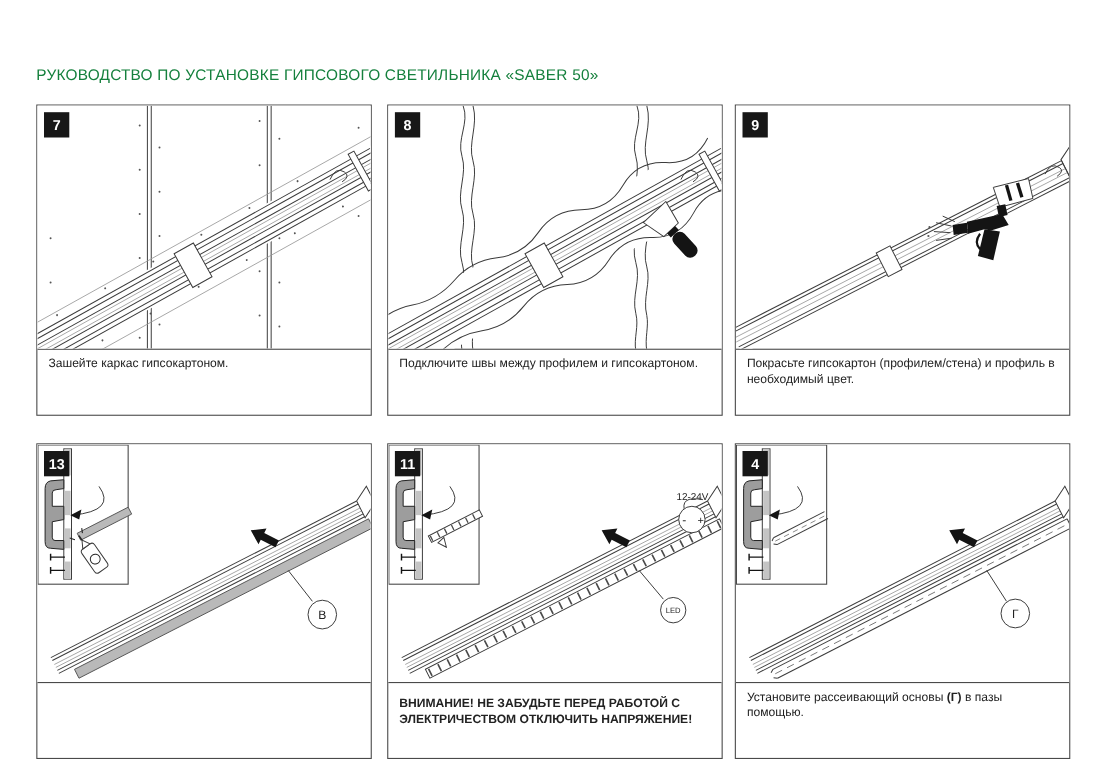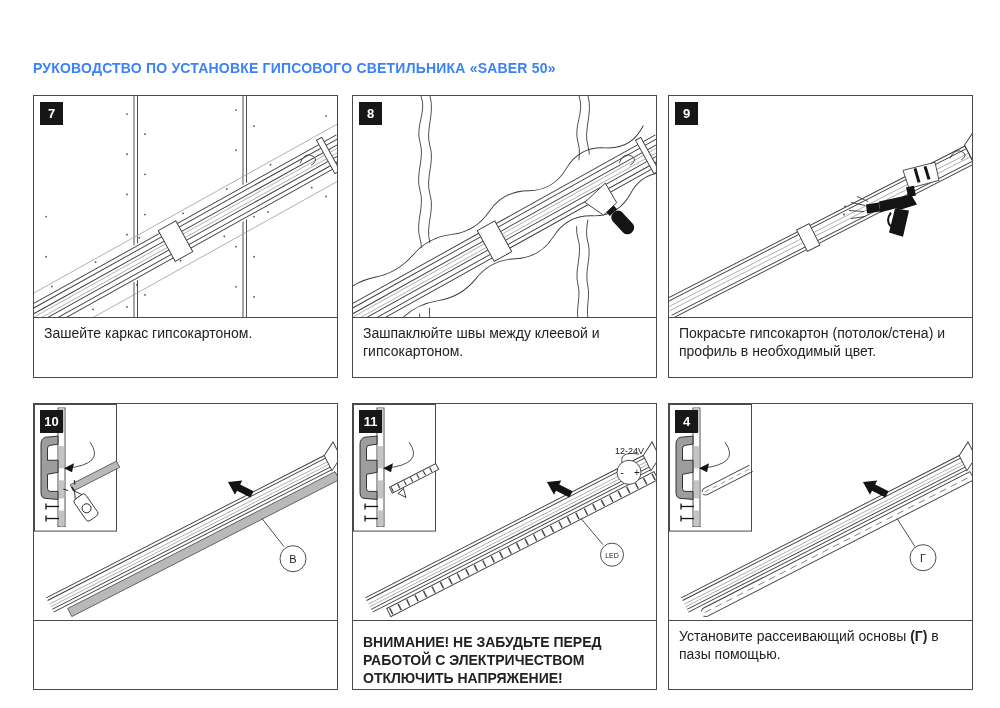--- a/index.html
+++ b/index.html
@@ -1,28 +1,28 @@
 <!DOCTYPE html>
 <html><head>
 <meta charset="utf-8">
 <style>
   html,body{margin:0;padding:0;background:#ffffff;}
   #page{position:relative;width:1000px;height:708px;background:#ffffff;overflow:hidden;
         font-family:"Liberation Sans","DejaVu Sans",sans-serif;color:#1d1d1d;}
-  #doc-title{position:absolute;left:33px;top:60px;width:820px;font-size:14px;font-weight:bold;
-             letter-spacing:.2px;color:#3b82f6;}
+  #doc-title{position:absolute;left:33px;top:60px;width:820px;font-size:14px;font-weight:normal;
+             letter-spacing:.2px;color:#15803d;}
   .panel{position:absolute;width:305px;border:1px solid #4a4a4a;background:#fff;box-sizing:border-box;
          display:flex;flex-direction:column;}
   .art{position:relative;flex:0 0 auto;border-bottom:1px solid #4a4a4a;overflow:hidden;background:#fff;}
   .art-r1{height:221px;}
   .art-r2{height:216px;}
   .art svg{display:block;width:100%;height:100%;}
   .badge{position:absolute;left:6px;top:6px;width:23px;height:23px;background:#171717;color:#fff;
          display:flex;align-items:center;justify-content:center;font-size:13px;font-weight:bold;}
-  .caption{flex:1 1 auto;padding:7px 10px 4px 10px;font-size:14px;line-height:1.27;color:#222;}
+  .caption{flex:1 1 auto;padding:7px 10px 4px 10px;font-size:11px;line-height:1.27;color:#222;}
   .caption p{margin:0;}
   .caption .warn{margin-top:6px;font-weight:bold;}
   .ln{stroke:#3b3b3b;stroke-width:0.9;fill:none;}
   .lt{stroke:#9a9a9a;stroke-width:0.7;fill:none;}
   .wh{fill:#ffffff;stroke:none;}
   .whs{fill:#ffffff;stroke:#3b3b3b;stroke-width:0.9;}
   .blk{fill:#141414;stroke:none;}
   .gry{fill:#b9b9b9;stroke:#555;stroke-width:0.8;}
   .dot{fill:#555;stroke:none;}
   svg text{font-family:"Liberation Sans","DejaVu Sans",sans-serif;fill:#222;}
@@ -137,21 +137,21 @@
           <polygon class="whs" points="-14,-16 14,-16 9,6 -9,6"></polygon>
           <rect class="blk" x="-5" y="6" width="10" height="5"></rect>
           <rect class="blk" x="-6.5" y="11" width="13" height="27" rx="6"></rect>
         </g>
       </svg>
       <div class="badge">
           <span>8</span>
         </div>
     </div>
     <div class="caption">
-      <p><span>Зашпаклюйте швы между клеевой и гипсокартоном.</span></p>
+      <p><span>Подключите швы между профилем и гипсокартоном.</span></p>
     </div>
   </section>
 
   <section class="panel" style="left:668px;top:95px;height:283px">
     <div class="art art-r1">
       <svg viewBox="0 0 303 220" preserveAspectRatio="none">
         <g transform="translate(-2,205) rotate(-27)">
           <rect class="wh" x="-2" y="-5" width="350" height="26"></rect>
           <line class="ln" x1="-2" y1="-3" x2="336" y2="-3"></line>
             <line class="ln" x1="-2" y1="0" x2="336" y2="0"></line>
@@ -181,21 +181,21 @@
           <polygon class="blk" points="-2,5 30,-2 36,8 20,13 14,12 -1,16"></polygon>
           <polygon class="blk" points="14,12 28,14 22,40 8,36" stroke="#141414" stroke-width="3" stroke-linejoin="round"></polygon>
           <path d="M10,16 q-6,8 0,14" fill="none" stroke="#141414" stroke-width="2"></path>
         </g>
       </svg>
       <div class="badge">
           <span>9</span>
         </div>
     </div>
     <div class="caption">
-      <p><span>Покрасьте гипсокартон (потолок/стена) и профиль в необходимый цвет.</span></p>
+      <p><span>Покрасьте гипсокартон (профилем/стена) и профиль в необходимый цвет.</span></p>
     </div>
   </section>
 
   <section class="panel" style="left:33px;top:403px;height:287px">
     <div class="art art-r2">
       <svg viewBox="0 0 303 215" preserveAspectRatio="none">
         <g transform="translate(14,192) rotate(-27)">
           <rect class="wh" x="-2" y="-2" width="330" height="20"></rect>
           <line class="ln" x1="-2" y1="0" x2="310" y2="0"></line>
             <line class="ln" x1="-2" y1="3" x2="310" y2="3"></line>
@@ -243,21 +243,21 @@
             <rect class="whs" x="-7" y="-13" width="14" height="26" rx="3"></rect>
             <circle cx="0" cy="1" r="4.5" fill="none" stroke="#222" stroke-width="0.9"></circle>
             <path class="whs" d="M-4,-13 L0,-20 L4,-13 Z"></path>
             <line x1="0" y1="-20" x2="0" y2="-25" stroke="#222" stroke-width="1.4"></line>
             <line x1="-5" y1="-24" x2="-8" y2="-28" stroke="#222" stroke-width="1"></line>
             <line x1="4" y1="-25" x2="6" y2="-29" stroke="#222" stroke-width="1"></line>
           </g>
         </g>
       </svg>
       <div class="badge">
-          <span>10</span>
+          <span>13</span>
         </div>
     </div>
   </section>
 
   <section class="panel" style="left:352px;top:403px;height:287px">
     <div class="art art-r2">
       <svg viewBox="0 0 303 215" preserveAspectRatio="none">
         <g transform="translate(14,192) rotate(-27)">
           <rect class="wh" x="-2" y="-2" width="330" height="20"></rect>
           <line class="ln" x1="-2" y1="0" x2="310" y2="0"></line>

